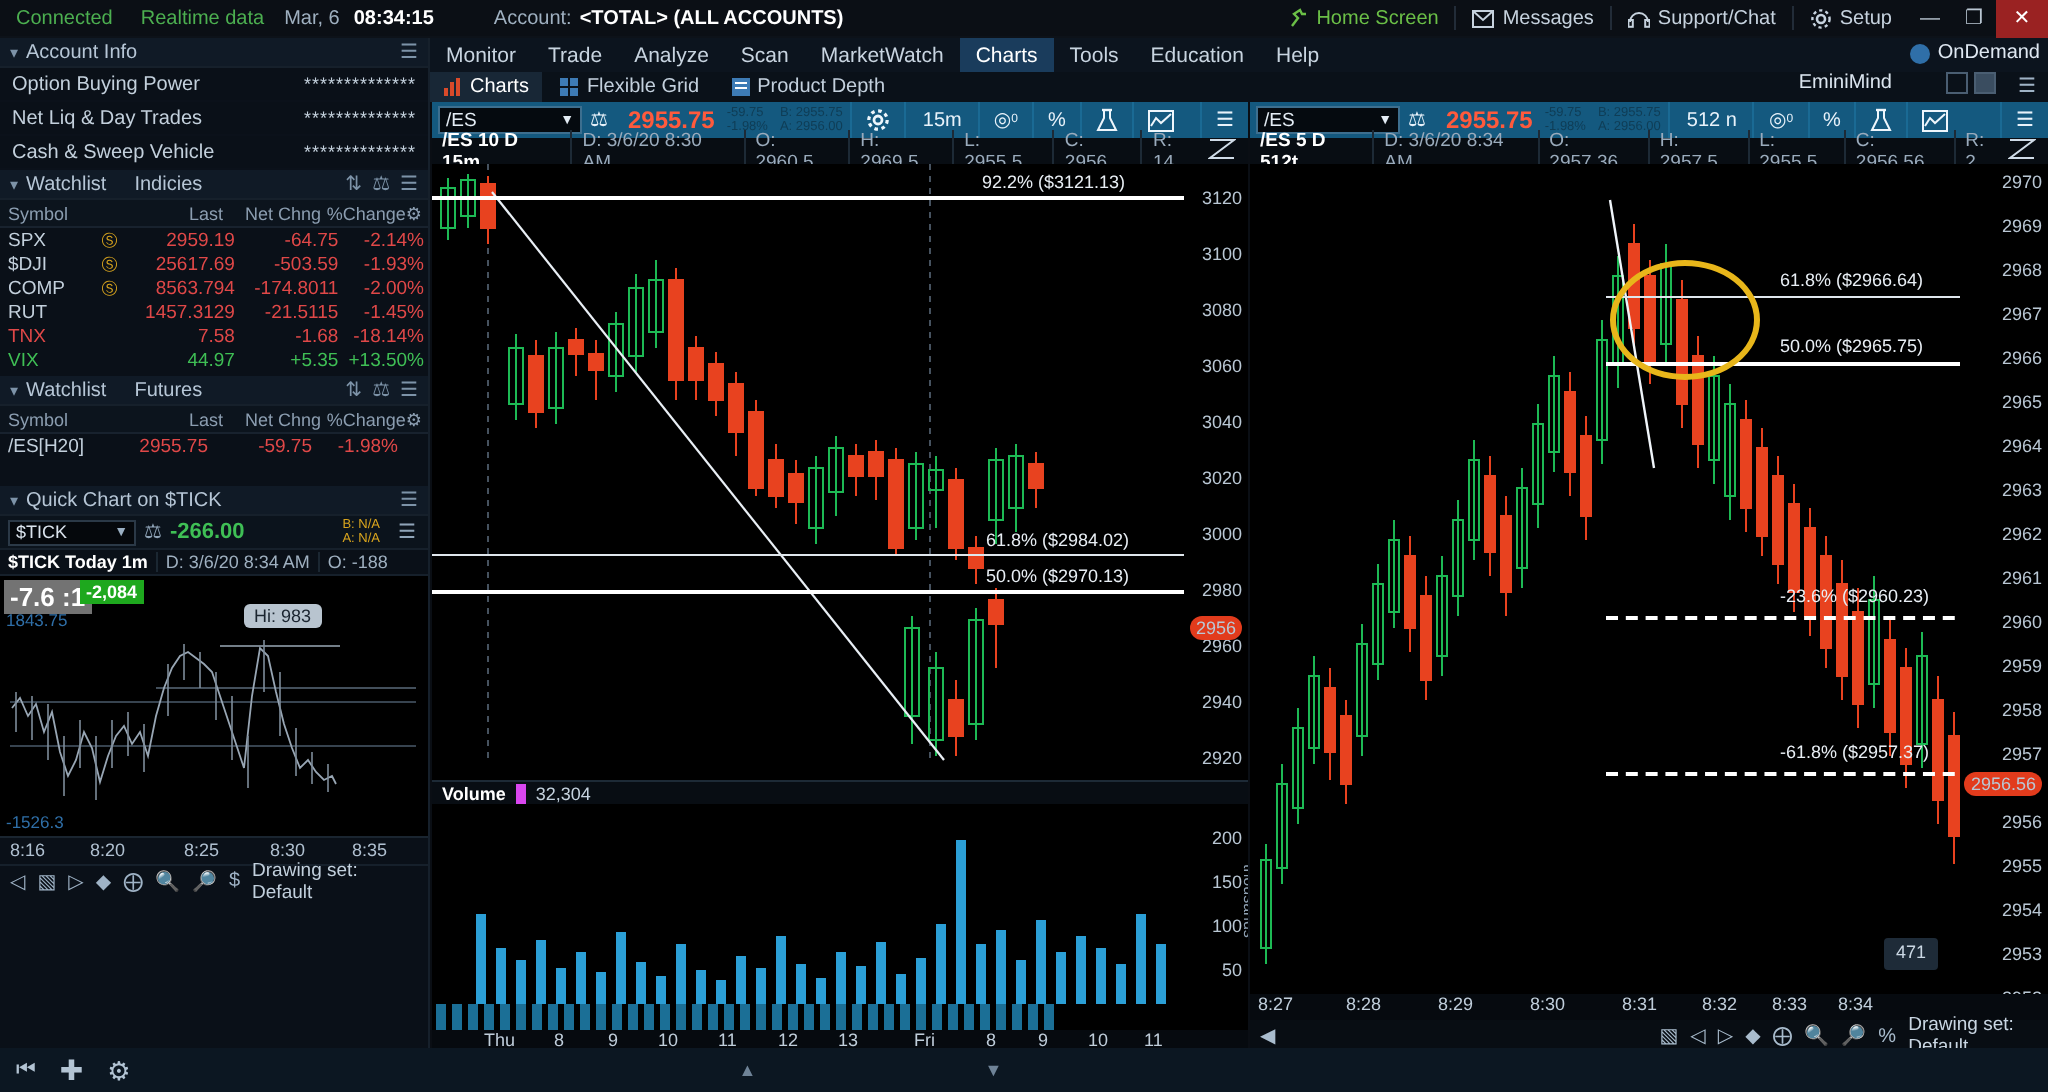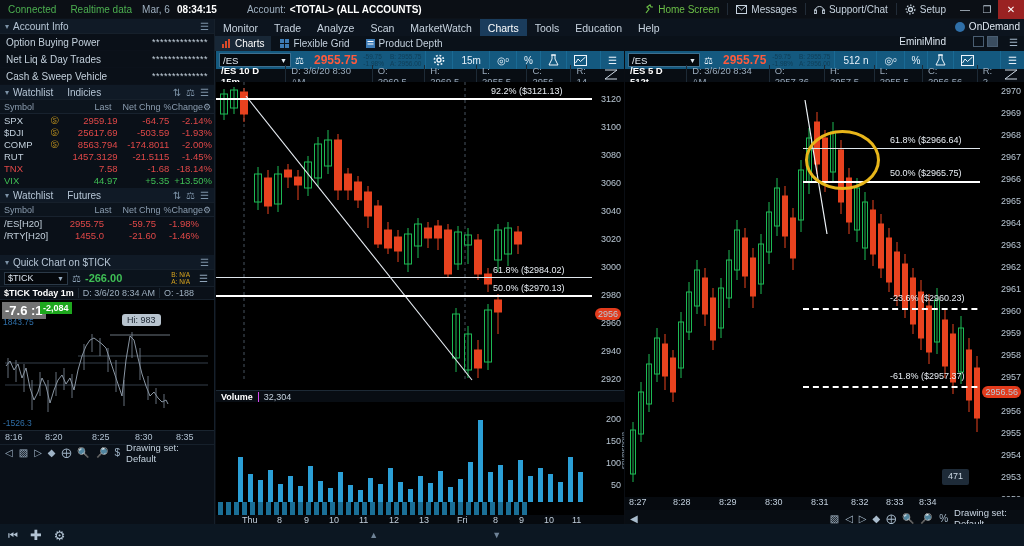--- a/index.html
+++ b/index.html
@@ -146,21 +146,21 @@
     font-size: 9px; padding: 1px 3px; border-radius: 7px; font-weight: normal;
   }
   .fiblabel { position: absolute; font-size: 9px; color: #e8eef4; white-space: nowrap; }
   .fibline { position: absolute; height: 1px; background: #dfe6ec; }
   .fibline.thick { height: 2px; background: #fff; }
   .fibdash { position: absolute; height: 0; border-top: 2px dashed #ffffff; }
   .ellipse { position: absolute; border: 3px solid #e8b61a; border-radius: 50%; }
 
   .volhdr { height: 12px; display: flex; align-items: center; font-size: 9px; background: #080d13; border-top: 1px solid #1d2a36;}
   .volhdr .l { color: #fff; font-weight: bold; padding: 0 5px; }
-  .volhdr .v { color: #c5d2de; padding: 0 5px; border-left: 1px solid #d946ef; }
+  .volhdr .v { color: #c5d2de; padding: 0 5px; border-left: 5px solid #d946ef; }
 
   .navbar-strip { position: relative; height: 13px; background: #000; }
   .ctime { position: relative; height: 13px; }
   .ctime span { position: absolute; top: 0px; font-size: 9px; color: #c0cedb; }
 
   .cbottom { height: 16px; display: flex; align-items: center; gap: 6px; padding: 0 5px; color: #a9bccd; font-size: 10px; background:#080d13;}
   .cbottom .ds { margin-left: auto; color: #c9d6e3; font-size: 9.5px; padding-right: 4px;}
 
   
   .bottombar {
@@ -325,26 +325,20 @@
       <span class="c2">Net Chng</span>
       <span class="c3">%Change</span>
       <span style="margin-left:auto;padding-right:3px;color:#8b9db0">⚙</span>
     </div>
     <div id="wl-futures">
         <div class="wl-row">
           <span class="c0" style="color: rgb(195, 208, 220);">/ES[H20]</span>
           <span class="c1 dn">2955.75</span>
           <span class="c2 dn">-59.75</span>
           <span class="c3 dn">-1.98%</span>
-        </div>
-        <div class="wl-row">
-          <span class="c0" style="color: rgb(195, 208, 220);">/RTY[H20]</span>
-          <span class="c1 dn">1455.0</span>
-          <span class="c2 dn">-21.60</span>
-          <span class="c3 dn">-1.46%</span>
         </div>
       </div>
 
     <div class="panel-head" style="margin-top:14px">
       <span class="caret">▾</span>
       <span class="ph-title">Quick Chart on $TICK</span>
       <span class="ph-icons">
           <span>☰</span>
         </span>
     </div>

